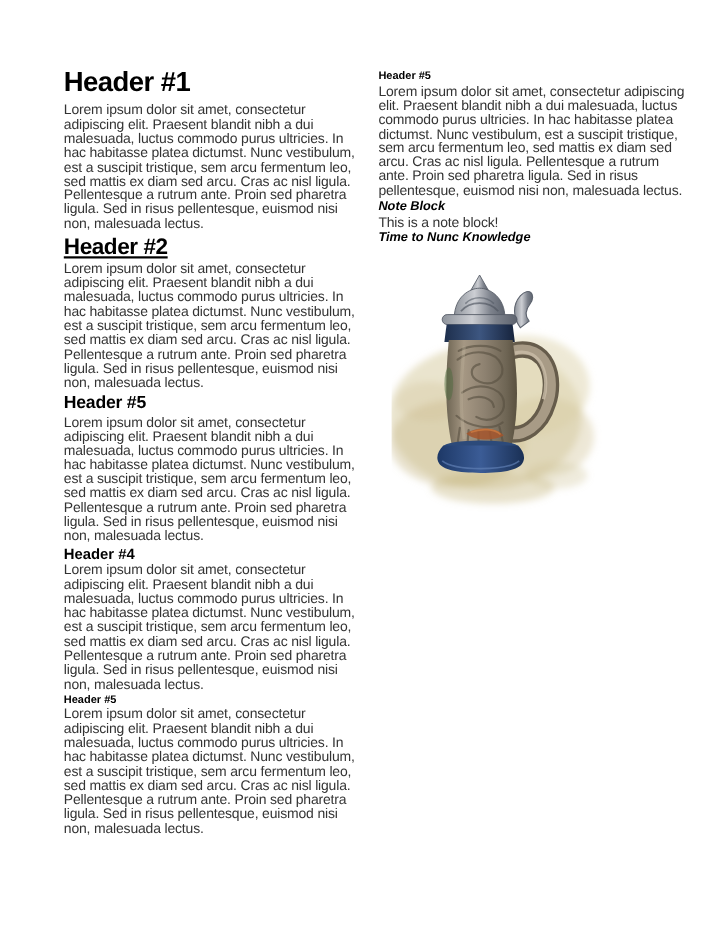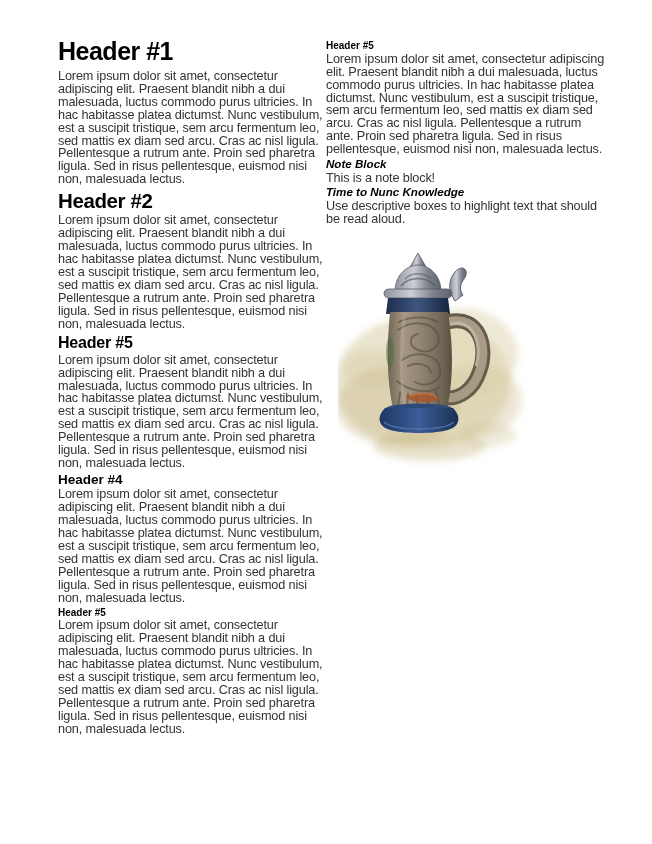--- a/index.html
+++ b/index.html
@@ -7,31 +7,32 @@
     position:relative;
     width:652px; height:844px;
     background:#ffffff;
     font-family:"Liberation Sans", sans-serif;
     color:#333333;
     overflow:hidden;
     box-sizing:border-box;
   }
   .columns {
     display:flex;
-    gap:2px;
+    gap:20px;
     padding:38px 41px 0 58px;
     box-sizing:border-box;
+    margin-top:24px;
   }
   .col { flex:none; }
   .col-left  { width:266px; }
   .col-right { width:281px; }
 
   h1,h2,h3,h4,h5,h6 { color:#000000; font-weight:700; line-height:1.08; }
   h1 { font-size:25px;   margin:0 0 5px;   letter-spacing:-0.5px; }
-  h2 { font-size:20.5px; margin:4px 0 2px; letter-spacing:-0.4px; }
+  h2 { font-size:20.5px; margin:4px 0 2px; letter-spacing:-0.4px;text-decoration:underline; }
   h3 { font-size:16px;   margin:4px 0 2px; letter-spacing:-0.2px; }
   h4 { font-size:13.5px; margin:3px 0 1px; }
   h5 { font-size:10px; margin:3px 0 1px; }
   h6 { font-size:11.6px; margin:2px 0 1px;font-style:italic; }
 
   p.body {
     font-size:12.7px;
     line-height:12.9px;
     letter-spacing:-0.15px;
     margin:0 0 2px;
@@ -68,21 +69,20 @@
     </div>
 
     <div class="col col-right">
       <h5>Header #5</h5>
       <p class="body">Lorem ipsum dolor sit amet, consectetur adipiscing elit. Praesent blandit nibh a dui malesuada, luctus commodo purus ultricies. In hac habitasse platea dictumst. Nunc vestibulum, est a suscipit tristique, sem arcu fermentum leo, sed mattis ex diam sed arcu. Cras ac nisl ligula. Pellentesque a rutrum ante. Proin sed pharetra ligula. Sed in risus pellentesque, euismod nisi non, malesuada lectus.</p>
 
       <h6>Note Block</h6>
       <p class="body">This is a note block!</p>
 
       <h6>Time to Nunc Knowledge</h6>
-      <p class="body">Use descriptive boxes to highlight text that should be read aloud.</p>
 
       <figure class="stein">
         <svg width="234" height="218" viewBox="0 0 234 218" role="img">
           <defs>
             <filter id="wc" x="-30%" y="-30%" width="160%" height="160%">
               <feGaussianBlur stdDeviation="3.5"></feGaussianBlur>
             </filter>
             <linearGradient id="bodyg" x1="0" y1="0" x2="1" y2="0">
               <stop offset="0" stop-color="#6f6654"></stop>
               <stop offset="0.25" stop-color="#a59783"></stop>

